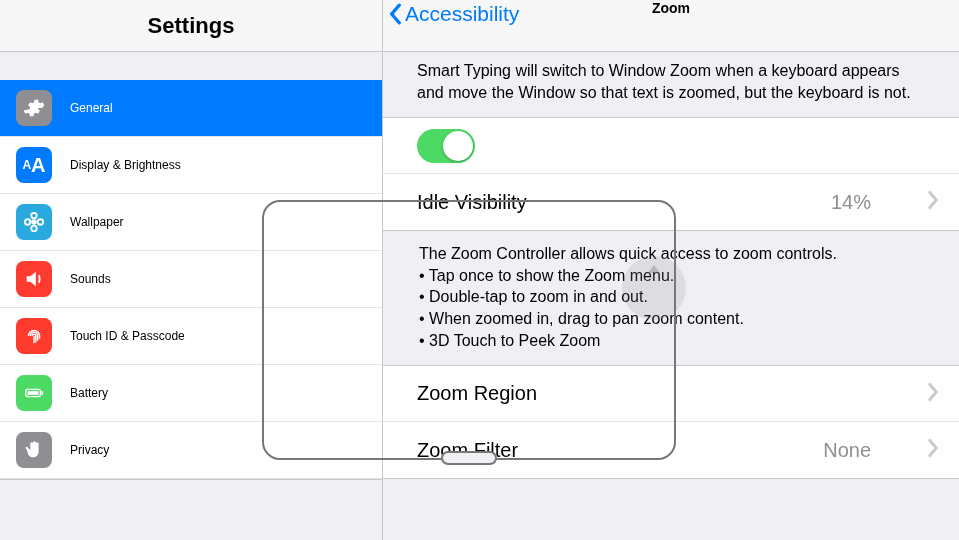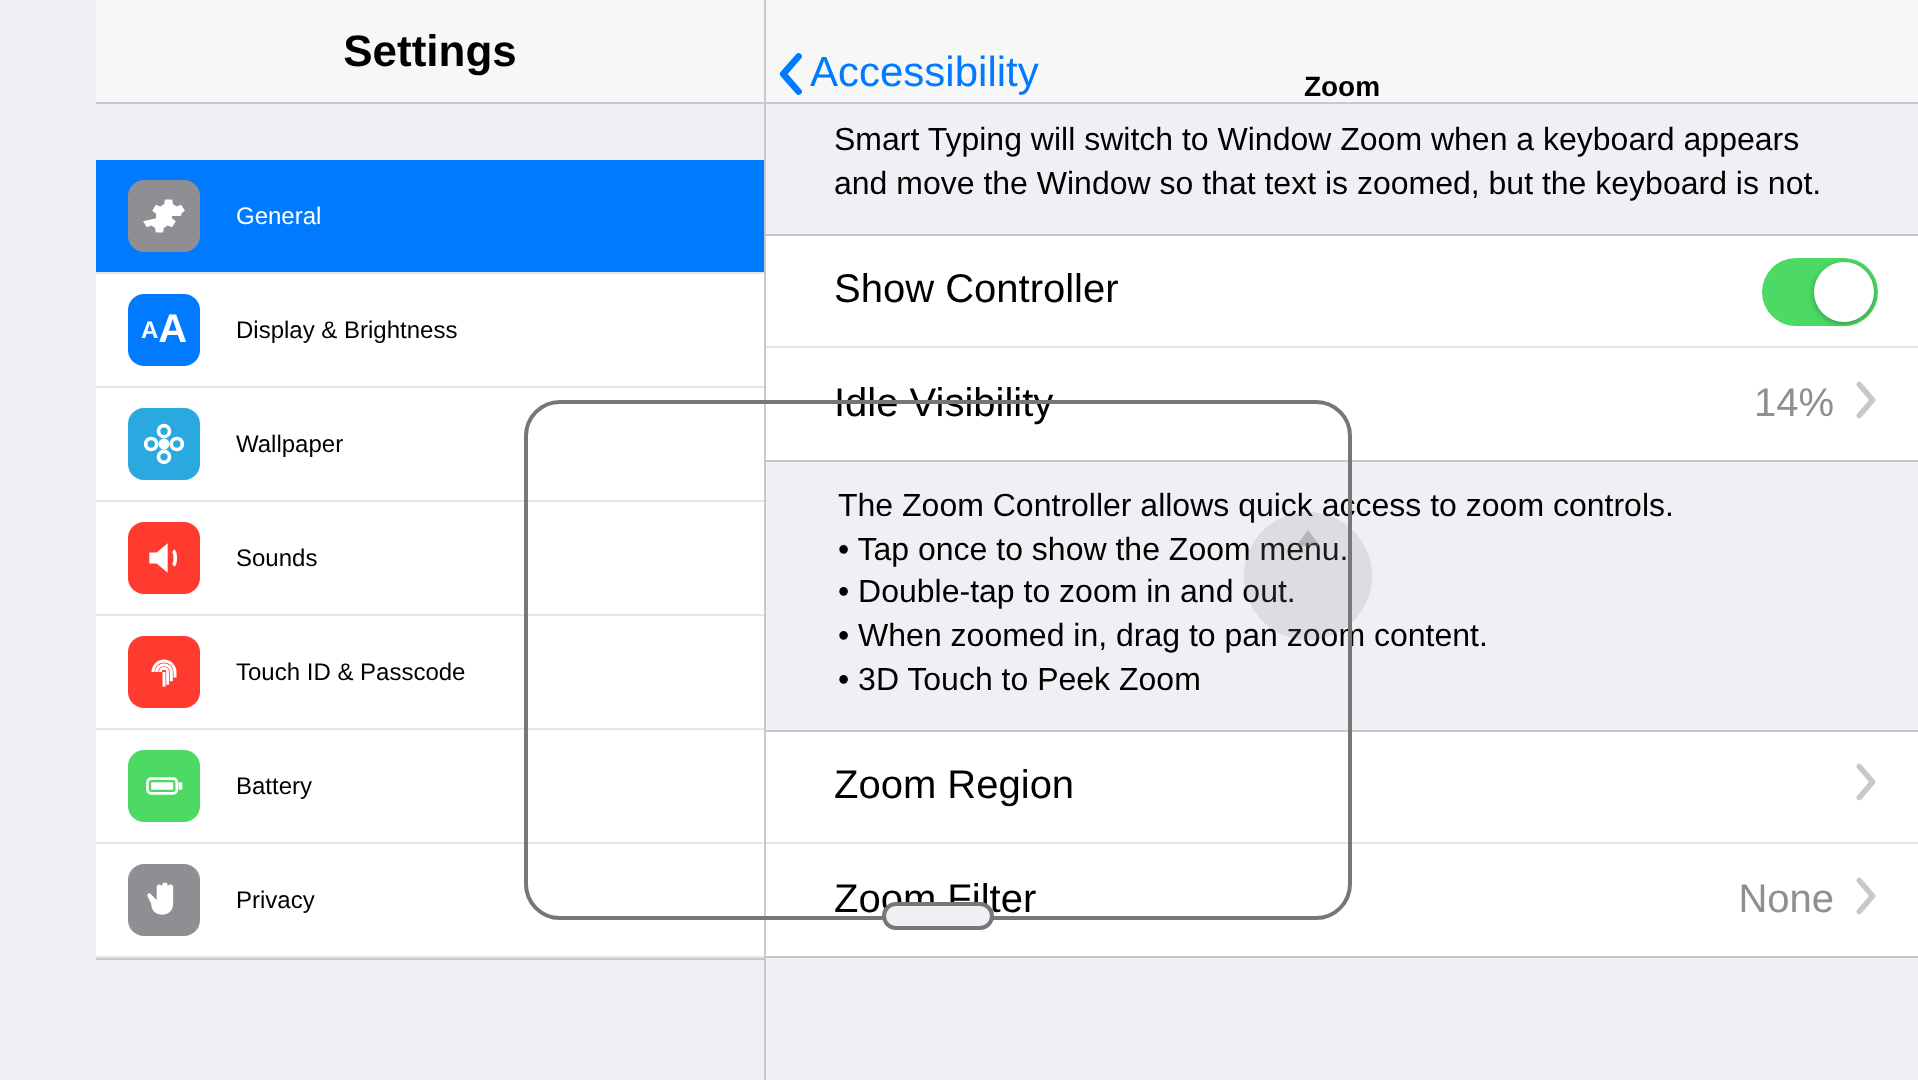--- a/index.html
+++ b/index.html
@@ -1,20 +1,20 @@
 <!DOCTYPE html>
 <html><head>
 <meta charset="utf-8">
 <style>
   * { margin: 0; padding: 0; box-sizing: border-box; }
   html, body { width: 959px; height: 540px; overflow: hidden; font-family: -apple-system, "Helvetica Neue", Arial, sans-serif; }
   body { display: flex; background: #efeff4; color: #000; }
 
   
-  .sidebar { width: 383px; height: 100%; border-right: 1px solid #c8c7cc; display: flex; flex-direction: column; background:#efeff4;padding-left:48px;}
+  .sidebar { width: 383px; height: 100%; border-right: 1px solid #c8c7cc; display: flex; flex-direction: column; background:#efeff4;}
   .sidebar-header { height: 52px; display:flex; align-items:center; justify-content:center; font-size:22px; font-weight:700; border-bottom:1px solid #c8c7cc; background:#f7f7f7;}
   .sidebar-gap { height: 28px; }
   .sidebar-list { background:#fff; }
   .sidebar-item { display:flex; align-items:center; height:57px; padding:0 16px; border-bottom:1px solid #e5e5e8; cursor:pointer; }
   .sidebar-item:last-child { border-bottom:1px solid #e5e5e8; }
   .sidebar-item.selected { background:#007aff; color:#fff; }
   .side-icon { width:36px; height:36px; border-radius:8px; margin-right:18px; display:flex; align-items:center; justify-content:center; color:#fff; flex-shrink:0; }
   .side-icon svg { width:22px; height:22px; }
   .sidebar-item span.label { font-size:12px; }
   .sidebar-bottom-gap { height:40px; border-top:1px solid #c8c7cc;}
@@ -22,32 +22,32 @@
   
   .bg-gray   { background:#8e8e93; }
   .bg-blue   { background:#007aff; }
   .bg-cyan   { background:#2aa9e0; }
   .bg-red    { background:#ff3b30; }
   .bg-green  { background:#4cd964; }
   .bg-gray2  { background:#8e8e93; }
 
   
   .detail { flex:1; height:100%; display:flex; flex-direction:column; background:#efeff4; position:relative;}
-  .navbar { height:52px; display:flex; align-items:flex-end; border-bottom:1px solid #c8c7cc; background:#f7f7f7; position:relative;}
+  .navbar { height:52px; display:flex; align-items:flex-start; border-bottom:1px solid #c8c7cc; background:#f7f7f7; position:relative;}
   .back-button { display:flex; align-items:center; color:#007aff; font-size:21px; padding-left:4px; cursor:pointer;}
   .back-chevron { width:18px; height:28px; display:flex; align-items:center; justify-content:center;}
   .navbar-title { position:absolute; left:0; right:0; text-align:center; font-size:14px; font-weight:600; pointer-events:none;}
 
   .content { flex:1; overflow:hidden; padding:0; }
   .footer-text { font-size:16px; color:#000000; padding:8px 34px 14px 34px; line-height:1.35;}
   .footer-text.tight { padding-top:12px; padding-bottom:14px;padding-left:36px;}
 
   .group { background:#fff; border-top:1px solid #c8c7cc; border-bottom:1px solid #c8c7cc; margin:0;}
   .cell { display:flex; align-items:center; height:56px; padding:0 20px 0 34px; border-bottom:1px solid #e5e5e8; cursor:pointer;}
-  .cell:last-child { border-bottom:none; }
+  .cell:last-child { border-bottom:none;gap:46px; }
   .cell .title { font-size:20px; flex:1; }
   .cell .value { font-size:20px; color:#8e8e93; margin-right:10px;}
   .cell .chevron { color:#c7c7cc; }
 
   
   .switch { width:58px; height:34px; border-radius:17px; background:#4cd964; position:relative; flex-shrink:0;}
   .switch::after { content:""; position:absolute; top:2px; right:2px; width:30px; height:30px; border-radius:50%; background:#fff; box-shadow:0 1px 3px rgba(0,0,0,0.3);}
 
   .chev-right { width:12px; height:20px; }
 
@@ -182,21 +182,20 @@
     </div>
     <div class="navbar-title">Zoom</div>
   </div>
 
   <div class="content">
 
     <div class="footer-text">Smart Typing will switch to Window Zoom when a keyboard appears and move the Window so that text is zoomed, but the keyboard is not.</div>
 
     <div class="group">
       <div class="cell">
-        <div class="title">Show Controller</div>
         <div class="switch"></div>
       </div>
       <div class="cell">
         <div class="title">Idle Visibility</div>
         <div class="value">14%</div>
         <div class="chevron">
           <svg class="chev-right" viewBox="0 0 10 18" fill="none" stroke="#c7c7cc" stroke-width="2.5" stroke-linecap="round" stroke-linejoin="round">
               <polyline points="2,2 8,9 2,16"></polyline>
             </svg>
         </div>

